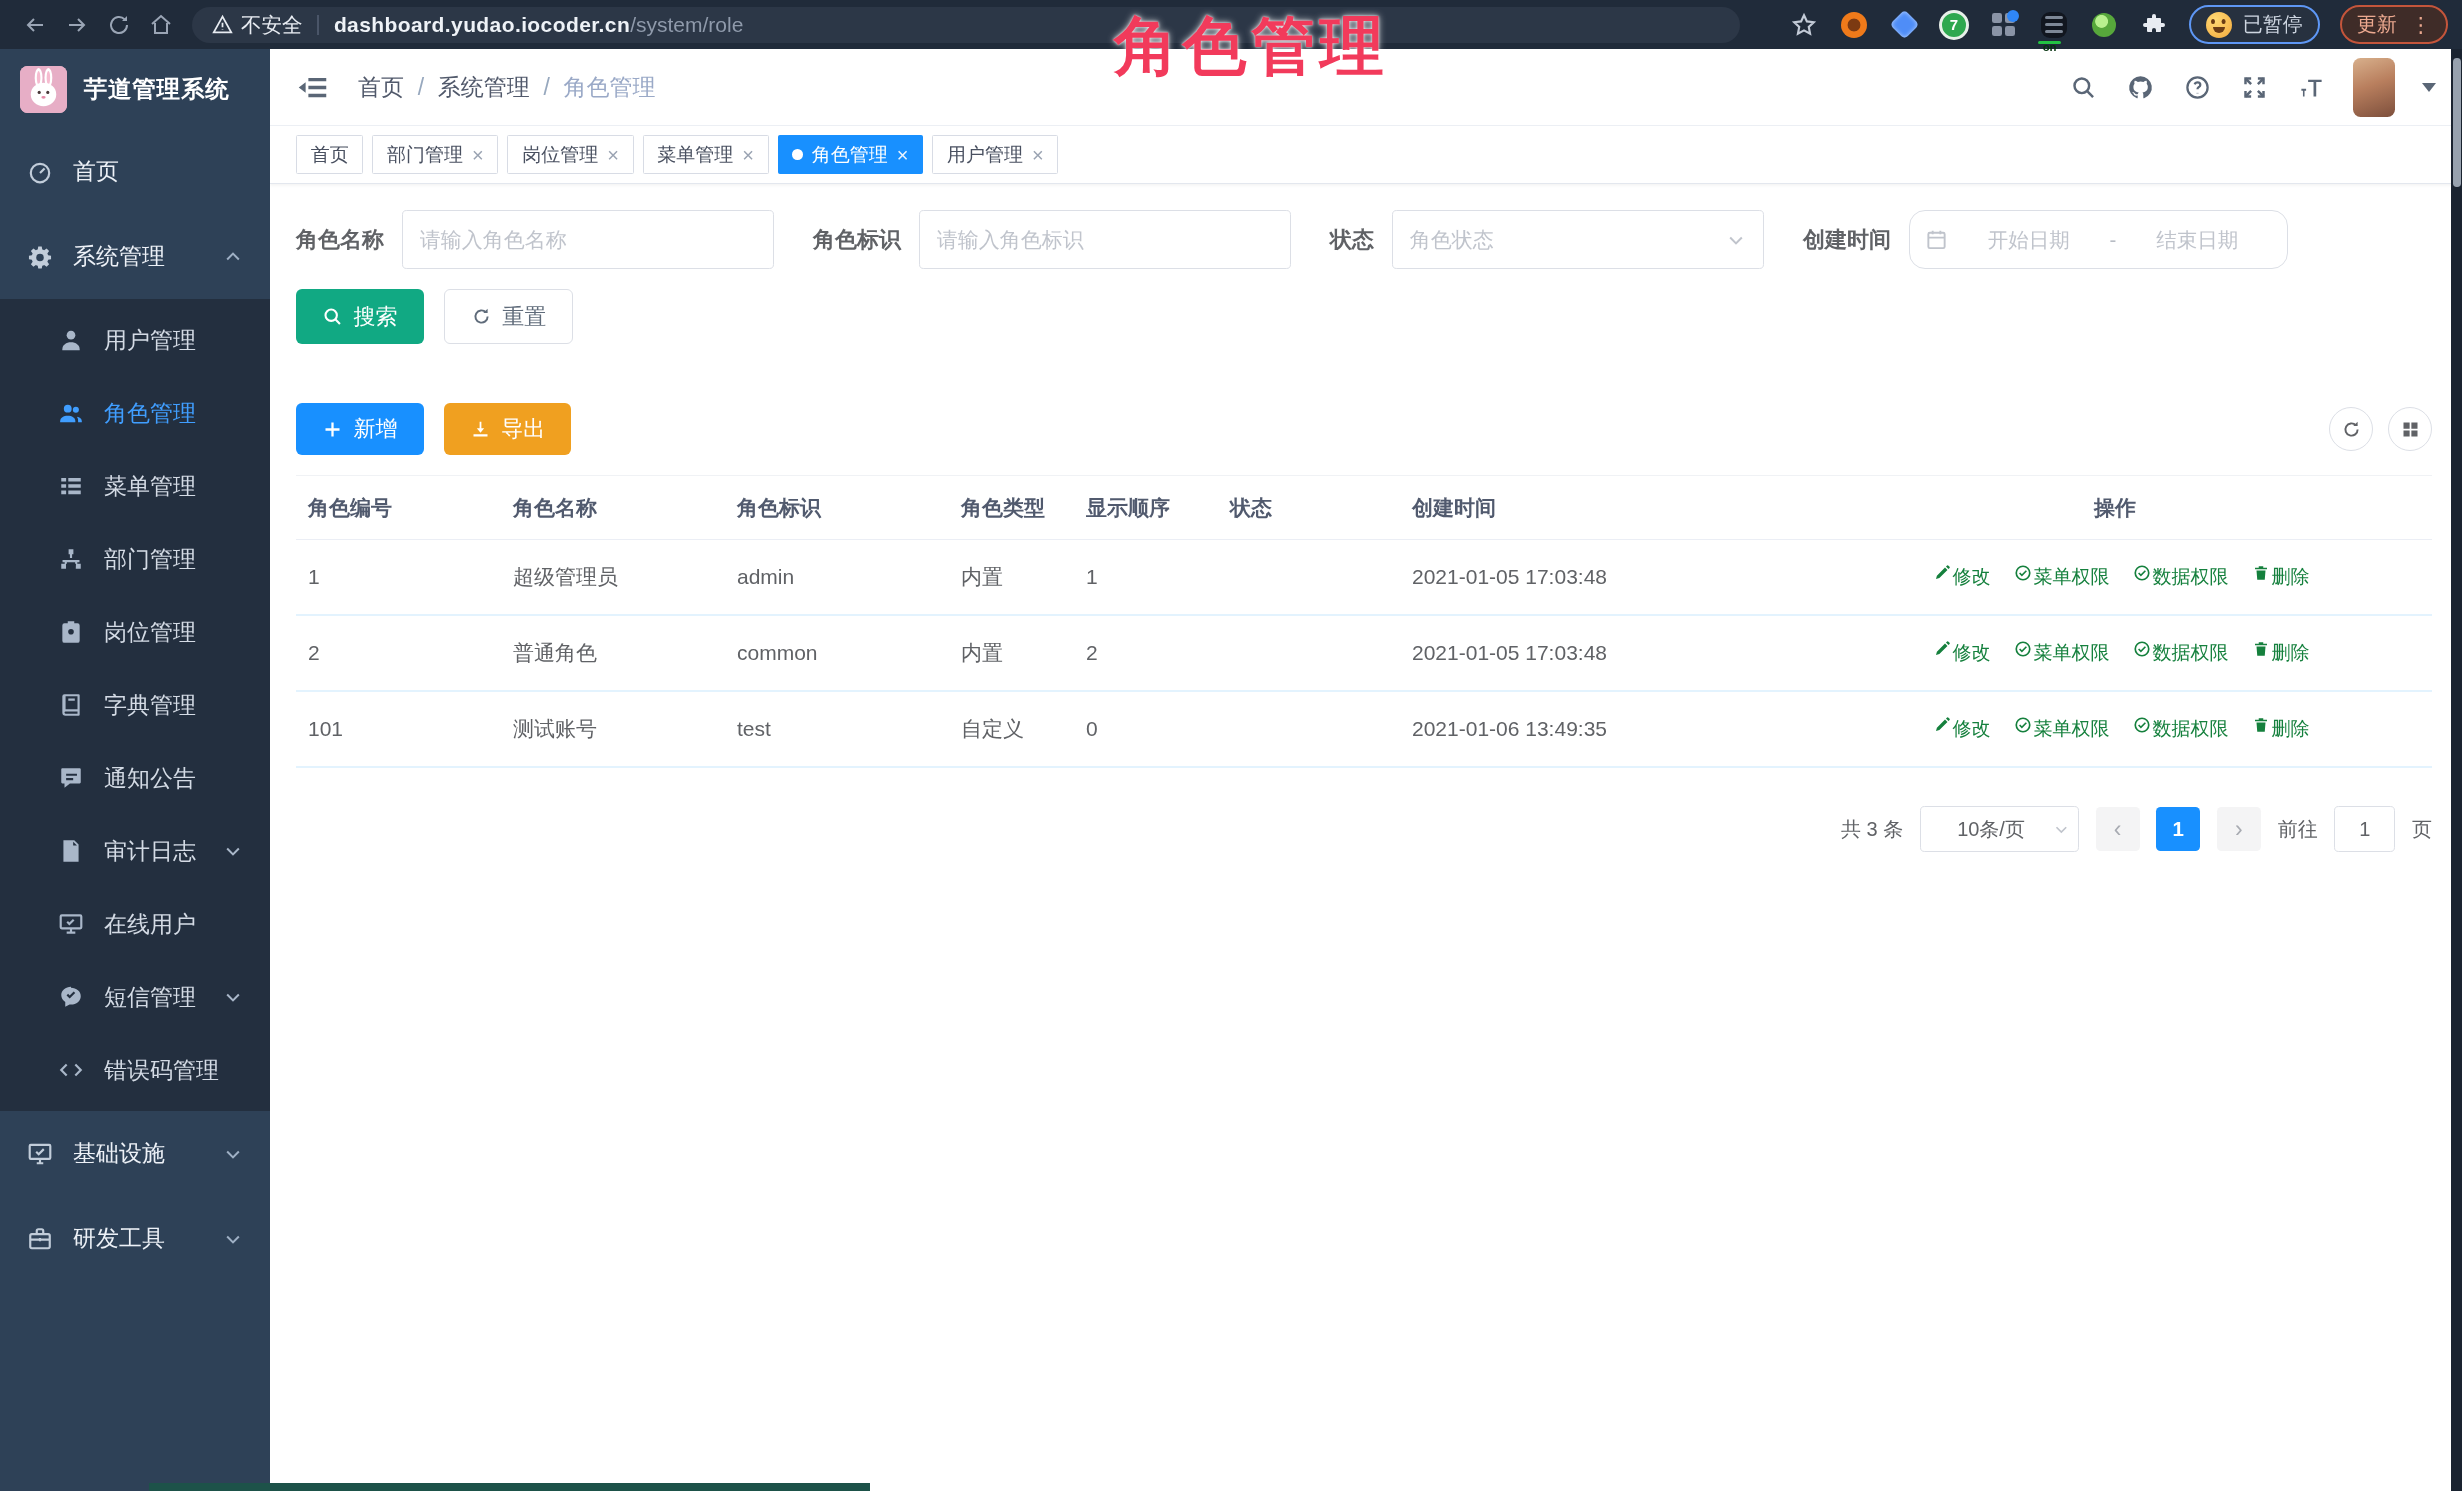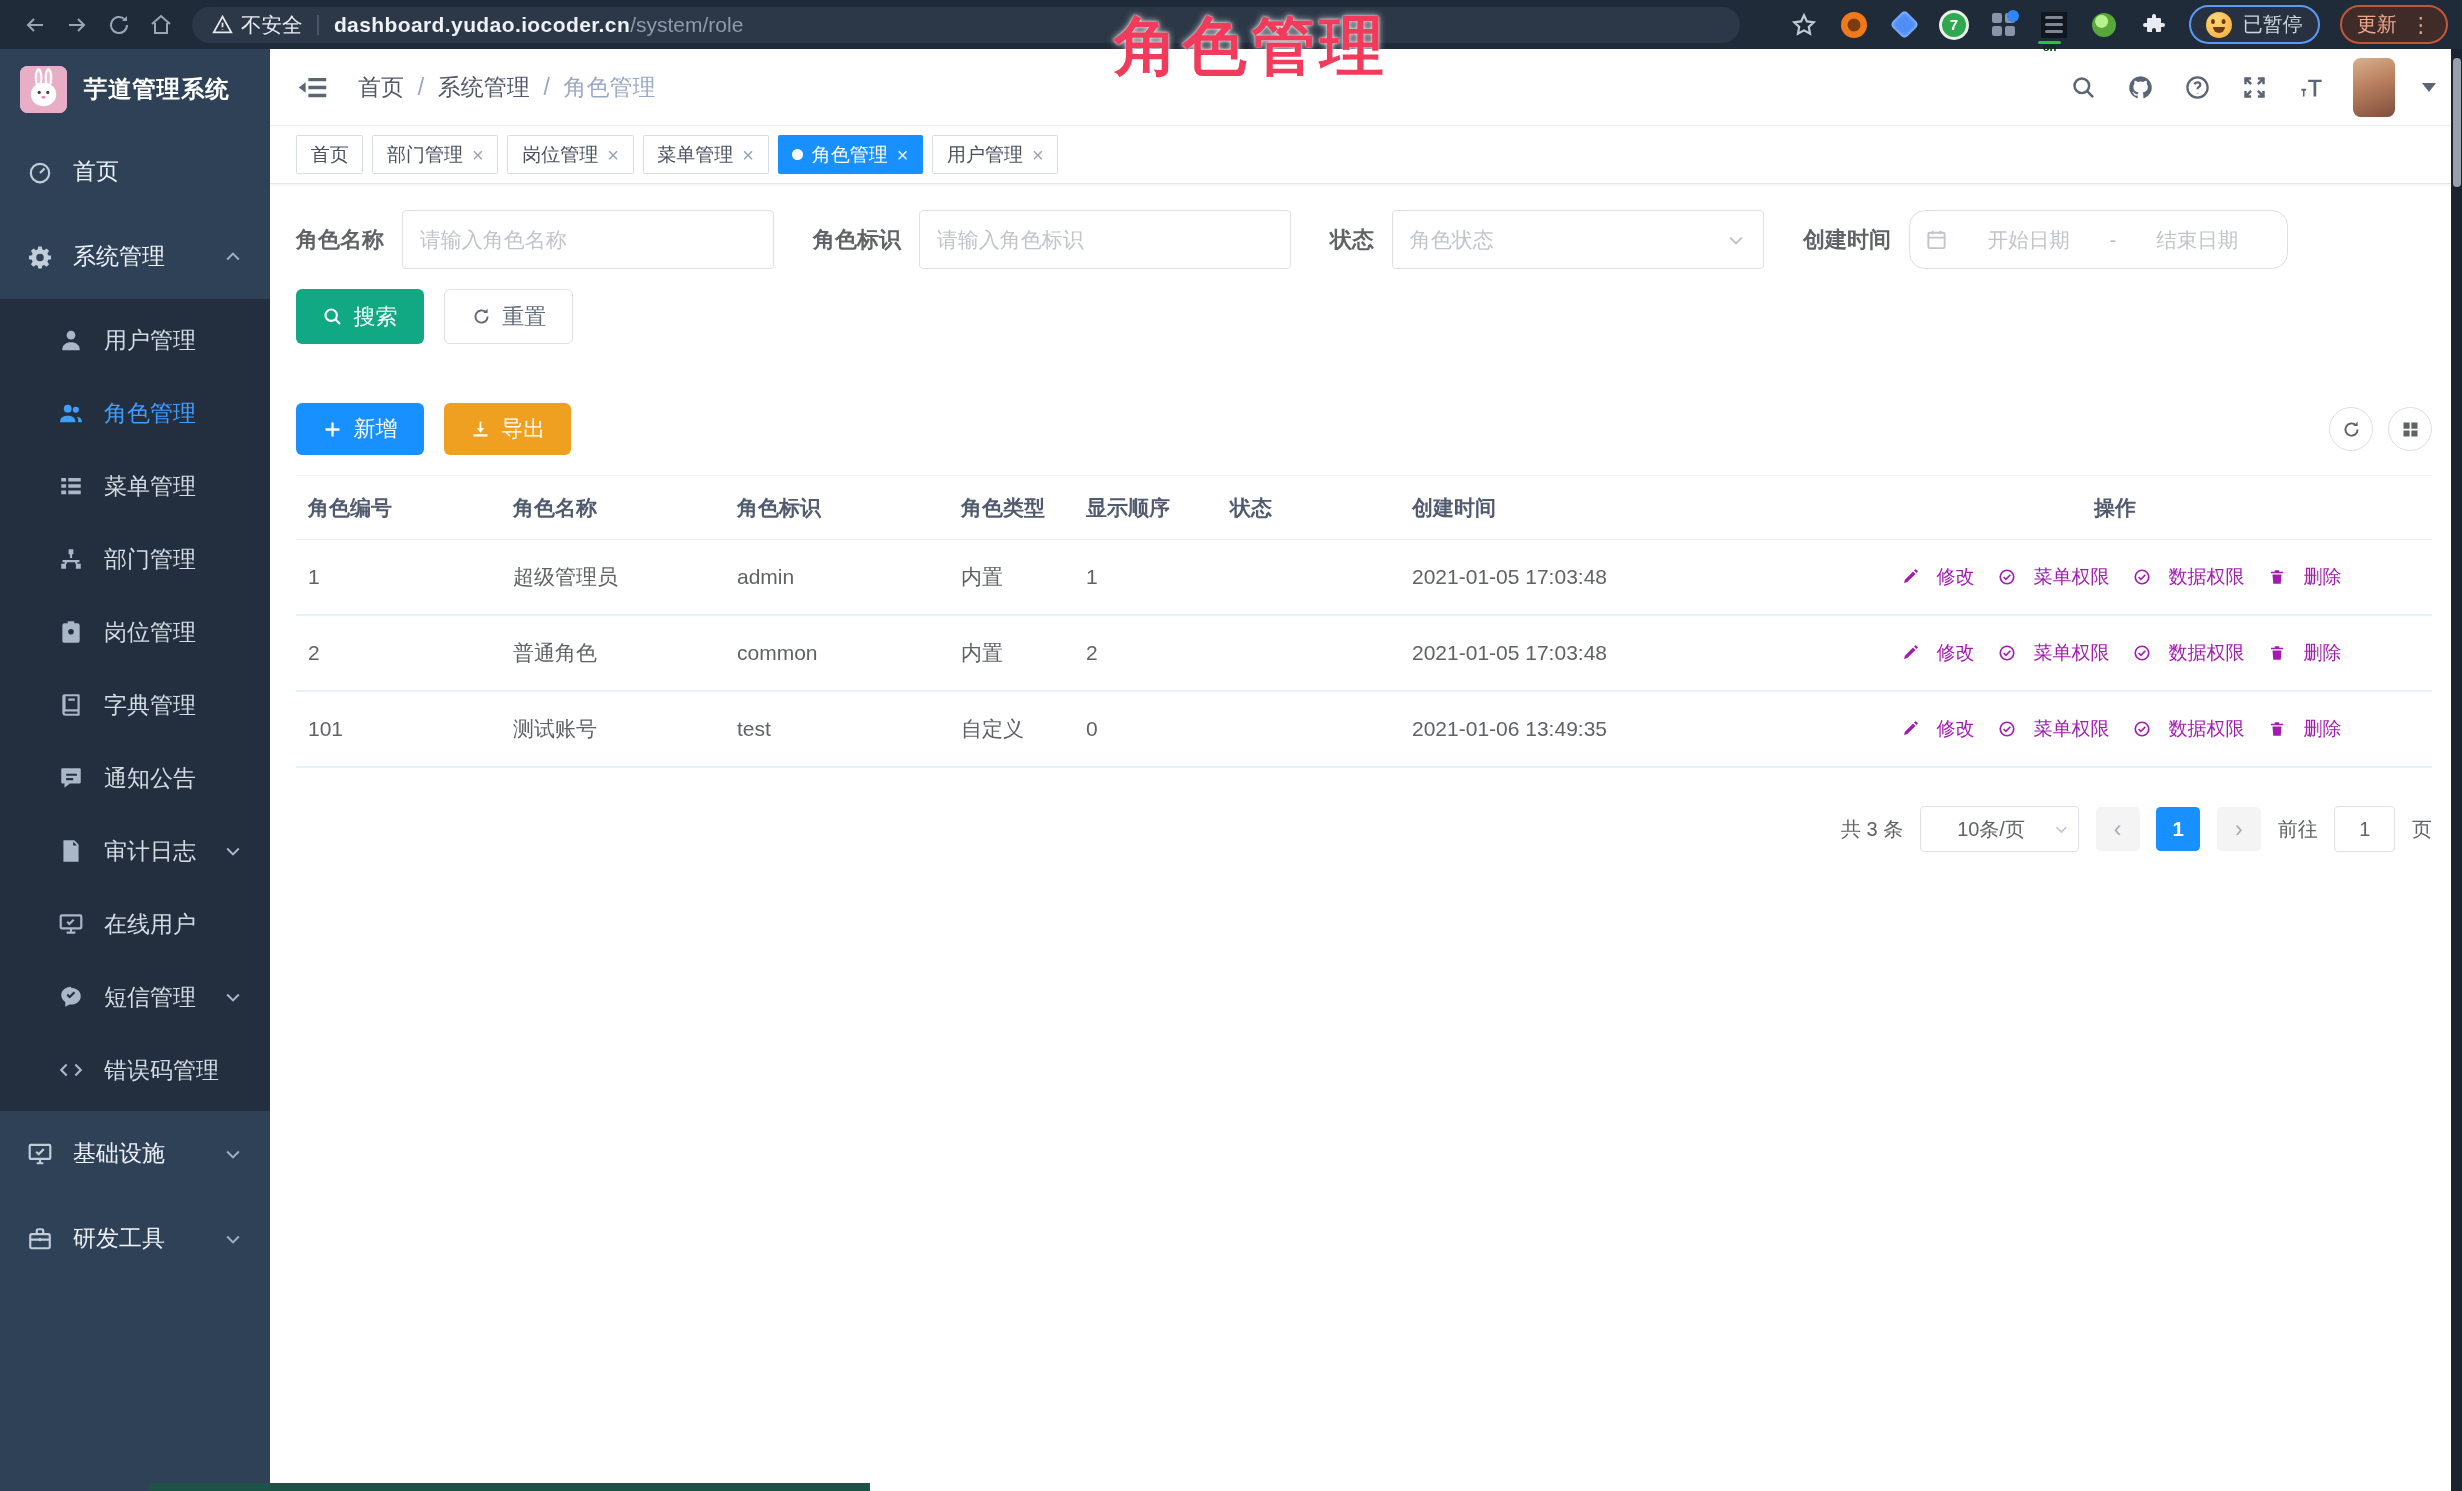--- a/index.html
+++ b/index.html
@@ -22,21 +22,21 @@
   .chrome-right { display:flex; align-items:center; margin-left:auto; gap:20px; }
   .chrome-right .ext { width:30px; height:30px; display:flex; align-items:center; justify-content:center; cursor:pointer; position:relative; }
   .star svg { width:26px; height:26px; color:#c3cbd7; }
   .ext-orange { width:26px; height:26px; border-radius:50%; background:radial-gradient(circle at 50% 50%, #7c3a12 0 6px, #ef7a1a 6.8px); }
   .ext-gem { width:21px; height:21px; background:#4f8df7; transform:rotate(45deg); border-radius:4.6px;
     box-shadow:inset 0 0 4.6px #bcd6ff; }
   .ext-green { width:27px; height:27px; border-radius:50%; background:#2fa84f; border:3.8px solid #e8f0e9;
     color:#fff; font-size:15px; font-weight:700; display:flex; align-items:center; justify-content:center; }
   .ext-grid { width:24px; height:24px; display:grid; grid-template-columns:10px 10px; gap:3px; }
   .ext-grid b { height:10px; background:#8a94a6; border-radius:2.3px; }
-  .ext-dark { width:26px; height:26px; background:#11161f; border-radius:1px; position:relative;
+  .ext-dark { width:26px; height:26px; background:#11161f; border-radius:9px; position:relative;
     display:flex; flex-direction:column; justify-content:center; gap:3.8px; padding:0 3.8px; }
   .ext-dark i { height:3px; background:#7d8796; border-radius:1.5px; }
   .ext-dark .onbadge { position:absolute; left:-3px; bottom:-6px; background:#23c343; color:#04320e;
     font-size:11.4px; font-weight:700; padding:0.8px 4.6px; border-radius:3px; font-style:normal; }
   .ext-sprout { width:24px; height:24px; border-radius:50%; background:radial-gradient(circle at 40% 35%, #b9f08e 0 6px, #57a73b 6.8px); }
   .ext-puzzle svg { width:24px; height:24px; color:#e8ecf2; }
   .chip { display:flex; align-items:center; gap:10.6px; height:39px; border-radius:20px; padding:0 15px; cursor:pointer; }
   .chip-paused { border:2.3px solid #5e97f5; background:#27313f; }
   .chip-paused .face { width:26px; height:26px; border-radius:50%; background:radial-gradient(circle at 35% 30%, #ffd974, #f3a93c); position:relative; }
   .chip-paused .face:before { content:""; position:absolute; left:5.3px; top:7.6px; width:3.8px; height:5.3px; background:#6b3c14; border-radius:50%; box-shadow:10.6px 0 0 #6b3c14; }
@@ -121,21 +121,21 @@
 
   
   .tbl { width:100%; border-top:0.8px solid #f0f2f5; }
   .trow { display:grid; grid-template-columns:205px 224px 224px 125px 144px 182px 398px 1fr; align-items:center; }
   .thead { height:64px; border-bottom:0.8px solid #ebeef5; }
   .thead .c { font-size:21px; font-weight:700; color:#515a6e; padding-left:12px; }
   .tbody { height:76px; border-bottom:2.3px solid #e3f3fe; }
   .tbody .c { font-size:21px; color:#606266; padding-left:12px; }
   .c.center { text-align:center; padding-left:0; }
   .ops { display:flex; justify-content:center; gap:23px; }
-  .oplink { display:flex; align-items:center; gap:18px; color:#a21caf; font-size:19px; cursor:pointer; white-space:nowrap; }
+  .oplink { display:flex; gap:2px; color:#15803d; font-size:19px; cursor:pointer; white-space:nowrap; }
   .oplink svg { width:18px; height:18px; }
   .switch { width:61px; height:30px; border-radius:15px; background:#1890ff; position:relative; cursor:pointer; margin-left:42px; }
   .switch .knob { position:absolute; right:3px; top:3px; width:24px; height:24px; border-radius:50%; background:#fff; }
 
   
   .pager { display:flex; align-items:center; justify-content:flex-end; gap:16.7px; margin-top:38px; font-size:20px; color:#606266; }
   .psize { width:159px; height:46px; border:0.8px solid #dcdfe6; border-radius:4.6px; display:flex; align-items:center;
     padding:0 8px; cursor:pointer; }
   .psize span { flex:1; text-align:center; color:#606266; font-size:20px; }
   .psize svg { width:16.7px; height:16.7px; color:#c0c4cc; }

